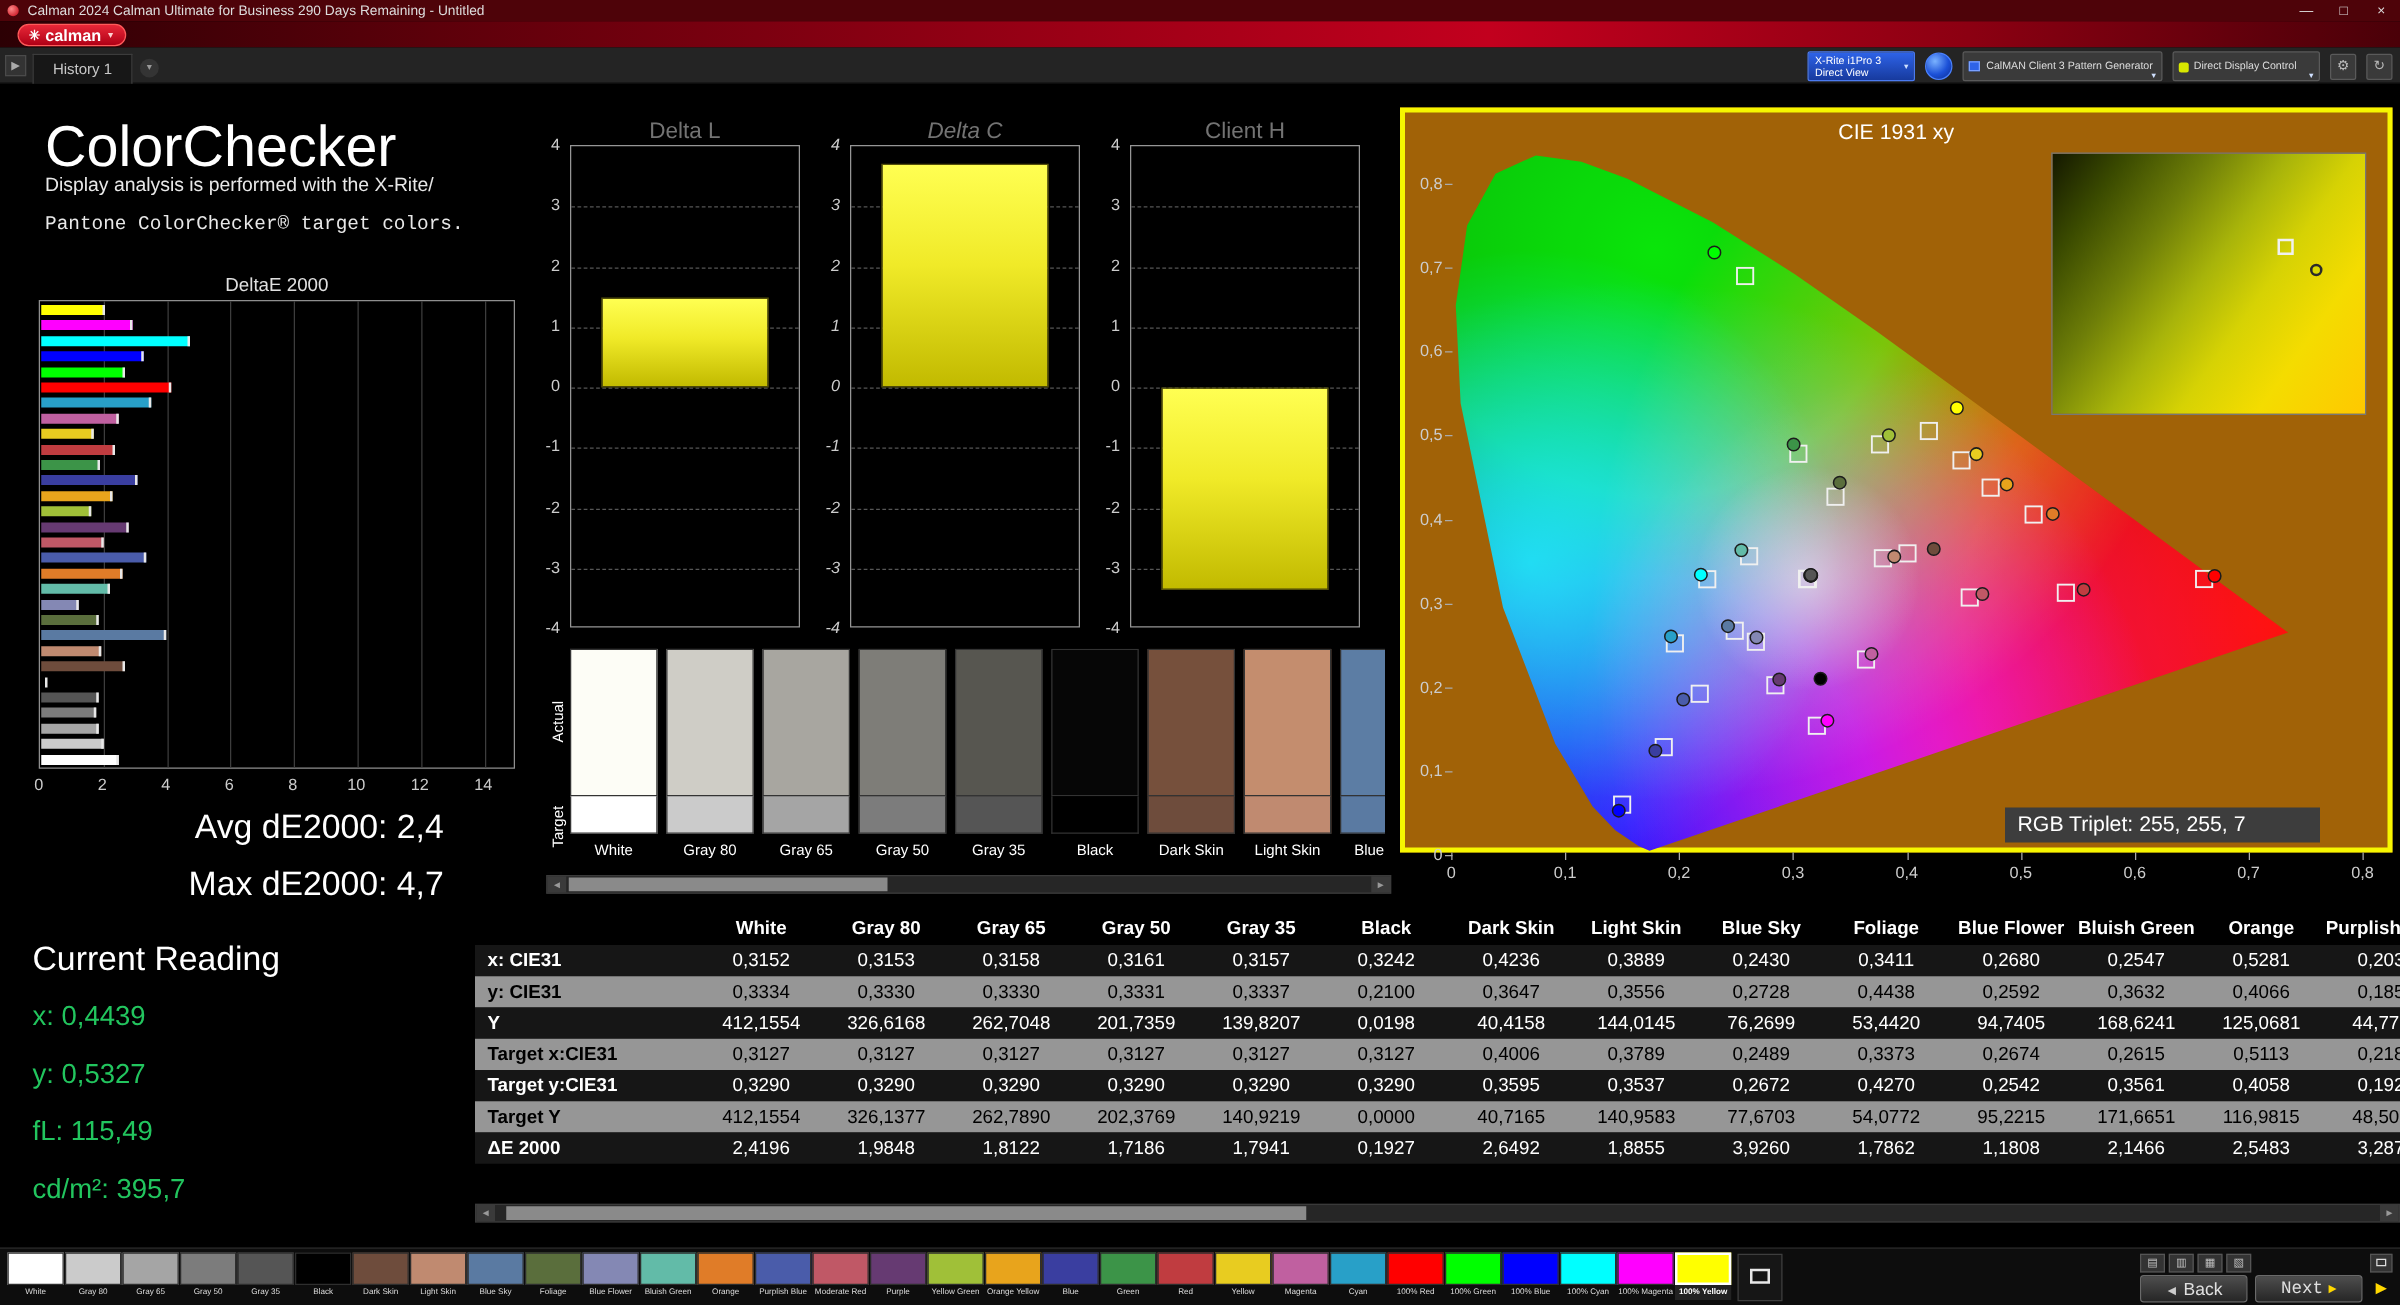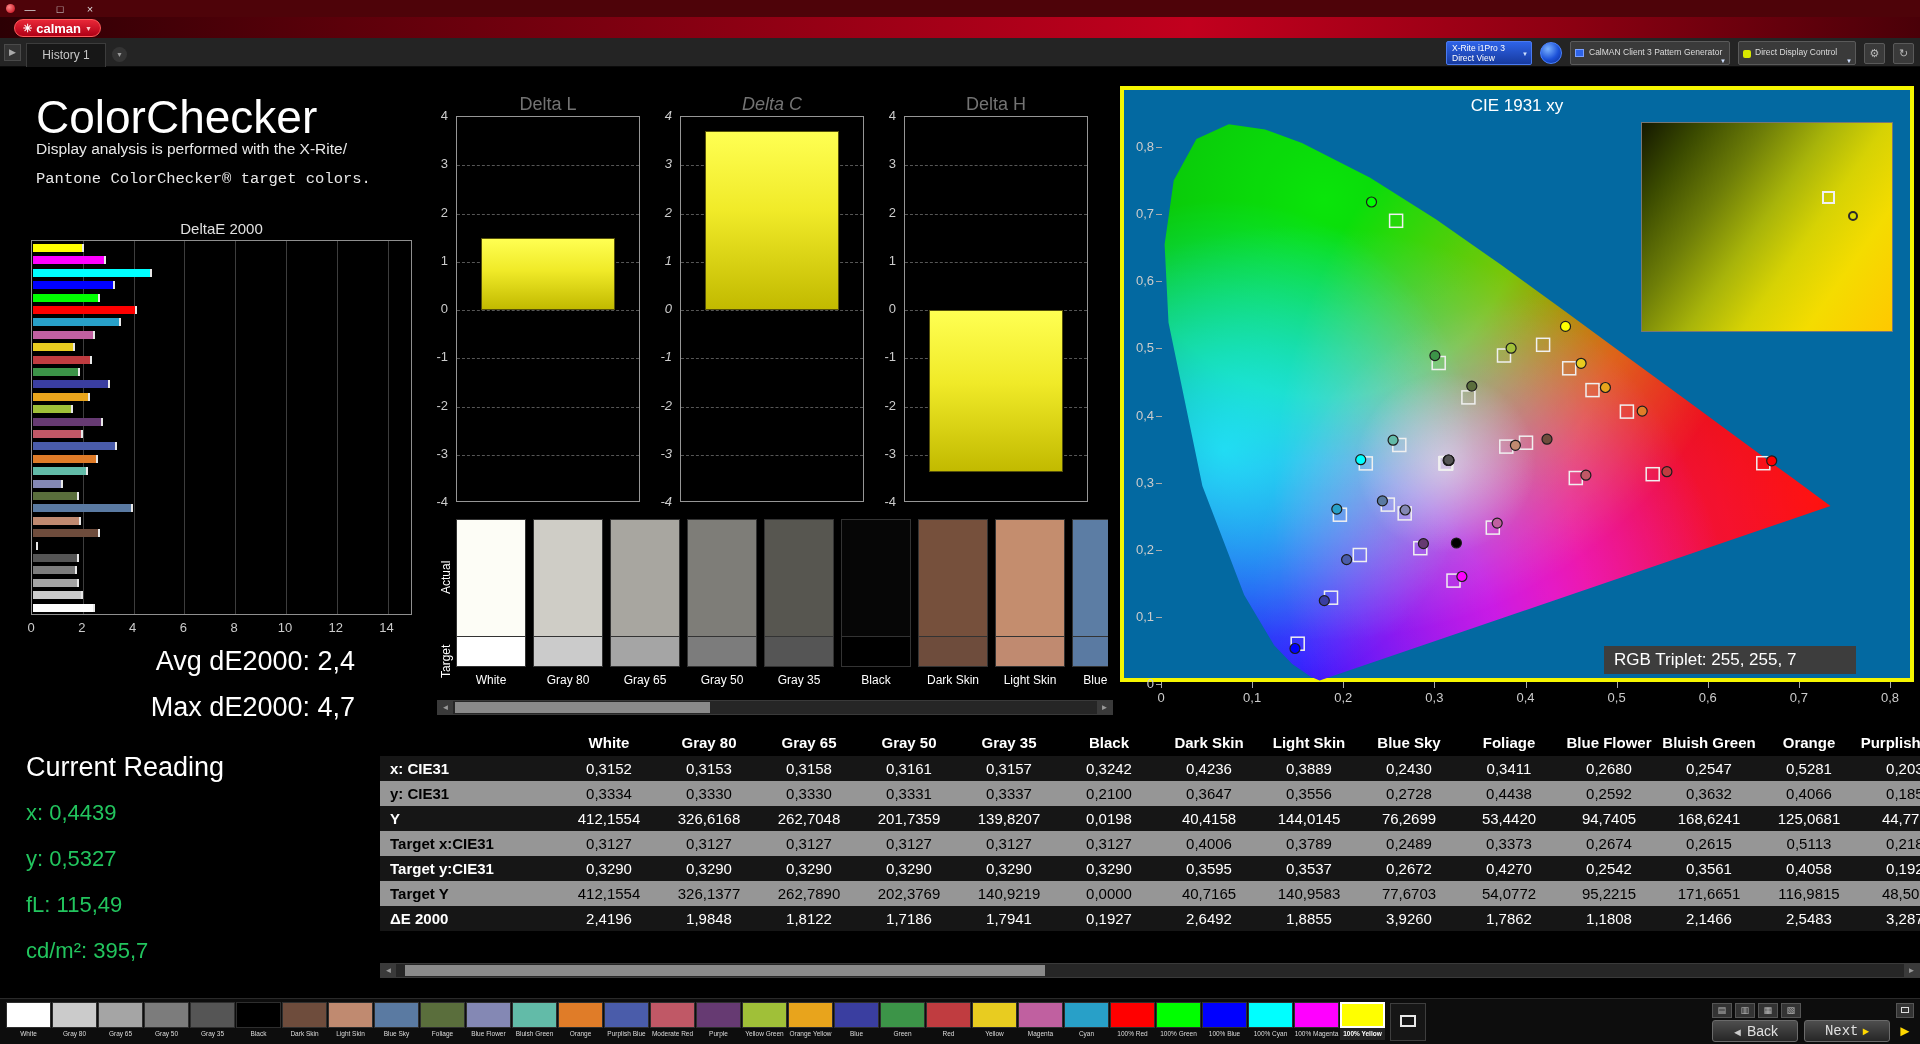--- a/index.html
+++ b/index.html
@@ -73,21 +73,21 @@
   .sw-target { height:30px; border:1px solid #333; border-top:none; }
   .sw-label { color:#fff; font-size:12px; text-align:center; margin-top:6px; white-space:nowrap; overflow:hidden; }
   .scrollbar { position:absolute; background:#262626; border:1px solid #3a3a3a; }
   #strip-scroll { left:0; top:183px; width:676px; height:15px; }
   .sb-arrow { position:absolute; top:0; width:15px; height:13px; background:#3a3a3a; color:#999; font-size:8px; text-align:center; line-height:13px; cursor:pointer; }
   .sb-left { left:0; } .sb-right { right:0; }
   .sb-thumb { position:absolute; top:1px; height:11px; background:#8a8a8a; cursor:pointer; }
   #strip-thumb { left:17px; width:255px; }
 
   
-  #cie-panel { position:absolute; left:1120px; top:86px; width:794px; height:596px; border:4px solid #f6f600; background:#0369a1; }
+  #cie-panel { position:absolute; left:1120px; top:86px; width:794px; height:596px; border:4px solid #f6f600; background:#a16207; }
   #cie-title { position:absolute; top:6px; left:0; width:100%; text-align:center; font-size:17px; color:#fff; }
   #cie-svg { position:absolute; left:0; top:0; }
   .cie-xlabel { position:absolute; top:600px; width:40px; text-align:center; font-size:13px; color:#ccc; }
   .cie-ylabel { position:absolute; left:2px; width:28px; text-align:right; font-size:13px; color:#ccc; }
   .cie-xtick { position:absolute; top:592px; width:1px; height:6px; background:#aaa; }
   .cie-ytick { position:absolute; left:32px; width:6px; height:1px; background:#aaa; }
   .cie-target { fill:none; stroke:#f0f0f0; stroke-width:1.5; }
   .cie-measured { stroke:#1c1c1c; stroke-width:1.2; }
   #cie-inset { position:absolute; left:517px; top:32px; width:252px; height:210px; border:1px solid #777;
     background:linear-gradient(125deg,#141800 0%,#3a4a00 15%,#6e7e08 32%,#a8b40a 48%,#d6d204 62%,#f4dc00 78%,#ffc800 100%); }
@@ -125,20 +125,21 @@
   #next-btn .arr { color:#ffd800; font-size:11px; margin-left:4px; }
   #corner-btn { position:absolute; left:1896px; top:4px; width:18px; height:15px; background:#333; border:1px solid #555; cursor:pointer; }
   #corner-btn .pw-icon { margin:3px auto; width:8px; height:6px; border:1px solid #ddd; }
   #corner-arrow { position:absolute; left:1894px; top:22px; width:22px; height:20px; color:#ffd800; font-size:15px; line-height:20px; text-align:center; }
 </style>
 </head>
 <body>
 
 <div id="titlebar">
   <span id="app-ico"></span>
+  <span id="win-title">Calman 2024 Calman Ultimate for Business 290 Days Remaining  - Untitled</span>
   <span class="wbtn">—</span>
   <span class="wbtn">□</span>
   <span class="wbtn">×</span>
 </div>
 
 <div id="brandbar"></div>
 <div id="logo-chip">
   <span class="mark">✳</span>
   <span>calman</span>
   <span class="crt">▼</span>
@@ -276,21 +277,21 @@
       <div class="hgrid" style="top: 96.5px;"></div>
       <div class="hgrid" style="top: 144.75px;"></div>
       <div class="hgrid" style="top: 193px;"></div>
       <div class="hgrid" style="top: 241.25px;"></div>
       <div class="hgrid" style="top: 289.5px;"></div>
       <div class="hgrid" style="top: 337.75px;"></div>
       <div class="dbar" style="top: 14.475px; height: 178.525px;"></div>
     </div>
 </div>
 <div id="chartH" class="dchart-wrap">
-  <div class="dtitle">Delta H</div>
+  <div class="dtitle">Client H</div>
   <div class="dyaxis">
       <div class="dy-label" style="top: -8px;">4</div>
       <div class="dy-label" style="top: 40.25px;">3</div>
       <div class="dy-label" style="top: 88.5px;">2</div>
       <div class="dy-label" style="top: 136.75px;">1</div>
       <div class="dy-label" style="top: 185px;">0</div>
       <div class="dy-label" style="top: 233.25px;">-1</div>
       <div class="dy-label" style="top: 281.5px;">-2</div>
       <div class="dy-label" style="top: 329.75px;">-3</div>
       <div class="dy-label" style="top: 378px;">-4</div>

